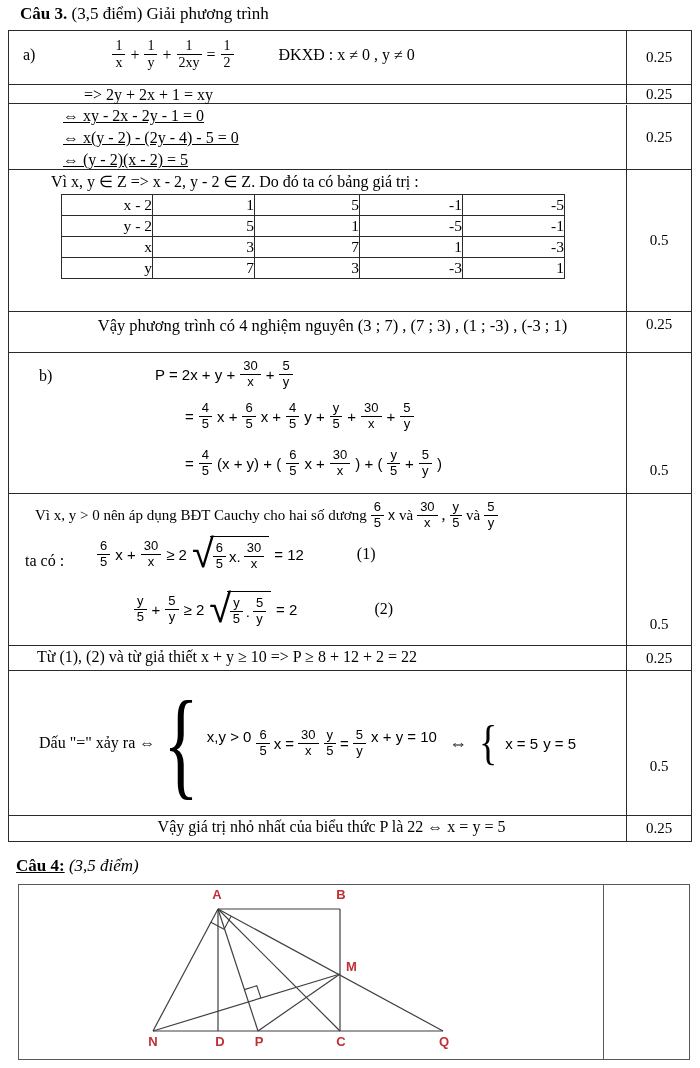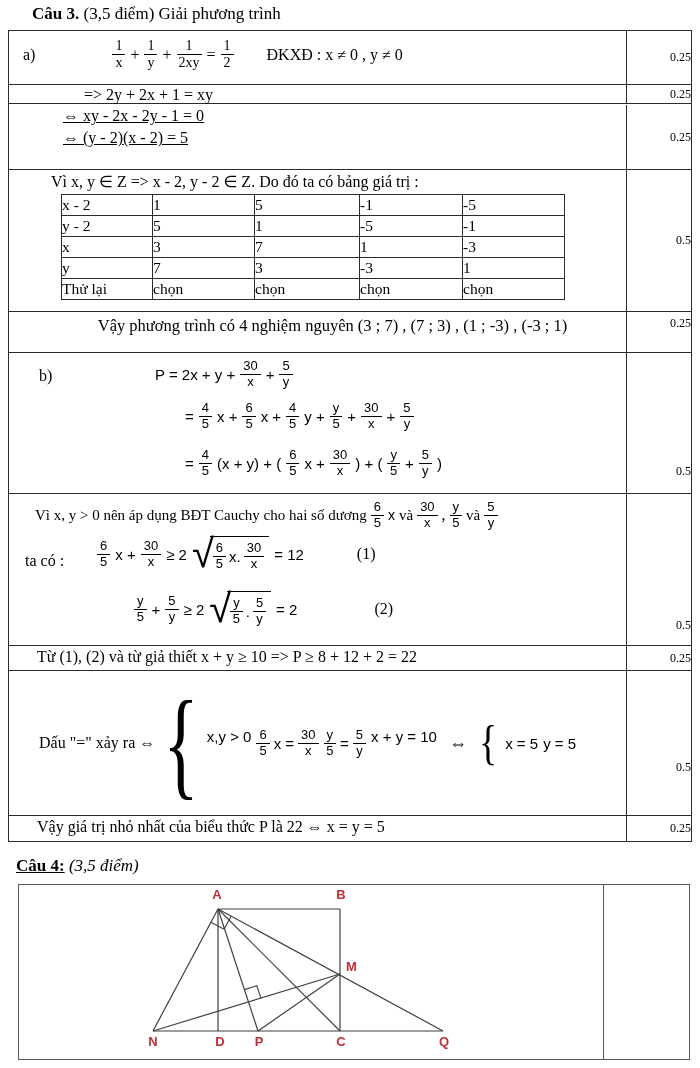--- a/index.html
+++ b/index.html
@@ -1,73 +1,73 @@
 <!DOCTYPE html>
 <html><head>
 <meta charset="utf-8">
 <style>
   html,body{margin:0;padding:0;background:#fff;}
   body{width:700px;height:1068px;position:relative;font-family:"Liberation Serif",serif;color:#000;font-size:16px;}
   
-  .h3{position:absolute;left:32px;top:4px;font-size:17px;}
+  .h3{position:absolute;left:20px;top:4px;font-size:17px;}
   .h3 b{font-weight:bold;}
   .h4{position:absolute;left:16px;top:856px;font-size:17px;}
   .h4 .u{font-weight:bold;text-decoration:underline;}
   .h4 i{font-style:italic;}
   
   .mtable{position:absolute;left:8px;top:30px;width:682px;border:1px solid #2b2b2b;}
   .trow{display:flex;border-bottom:1px solid #2b2b2b;box-sizing:border-box;}
   .trow:last-child{border-bottom:none;}
   .tmain{width:618px;border-right:1px solid #2b2b2b;box-sizing:border-box;position:relative;}
-  .tscore{flex:1;display:flex;justify-content:flex-end;align-items:center;font-size:12px;font-family:Liberation Serif, serif;}
+  .tscore{flex:1;display:flex;justify-content:center;align-items:center;font-size:15px;font-family:Liberation Serif, serif;}
   .tscore.bot{align-items:flex-end;}
   .r1{height:54px}.r2{height:19px}.r3{height:66px}.r4{height:142px}.r5{height:41px}
   .r6{height:141px}.r7{height:152px}.r8{height:25px}.r9{height:145px}.r10{height:25px}
   
   .fr{display:inline-block;text-align:center;vertical-align:middle;font-family:"Liberation Sans",sans-serif;font-size:13px;line-height:1.15;}
   .fr .n{display:block;border-bottom:1px solid #000;padding:0 3px;}
   .fr .d{display:block;padding:0 2px;}
   .fr.serif{font-family:"Liberation Serif",serif;font-size:14px;}
   
   .ml{display:flex;align-items:center;gap:5px;font-family:"Liberation Sans",sans-serif;font-size:15px;white-space:nowrap;}
   .sertext{font-family:"Liberation Serif",serif;font-size:16px;}
   
   .sq{display:inline-flex;align-items:flex-start;}
   .sq .rad{font-size:40px;line-height:0.92;font-weight:300;margin-right:-4px;transform:translateY(-1px);}
   .sq .body{border-top:1.6px solid #000;display:inline-flex;align-items:center;gap:3px;padding:4px 5px 0 3px;}
   
   .r1 .ml{position:absolute;left:14px;top:7px;}
   .r1 .lbl{font-family:"Liberation Serif",serif;font-size:16px;margin-right:72px;}
-  .r1 .cond{font-family:"Liberation Serif",serif;font-size:16px;margin-left:28px;}
+  .r1 .cond{font-family:"Liberation Serif",serif;font-size:16px;margin-left:40px;}
   .r2 .line{margin:1px 0 14px 75px;}
   .r3 .line{margin-left:54px;line-height:22px;text-decoration:underline;}
   .r3{padding-top:1px;}
   .r4 .intro{margin:2px 0 3px 42px;}
   .vtab{border-collapse:collapse;margin-left:52px;}
-  .vtab td{border:1px solid #2b2b2b;text-align:left;height:20px;font-size:15.5px;padding:0;}
+  .vtab td{border:1px solid #2b2b2b;text-align:right;height:20px;font-size:15.5px;padding:0;}
   .vtab td.c0{width:90px}.vtab td.c1{width:101px}.vtab td.c2{width:104px}.vtab td.c3{width:102px}.vtab td.c4{width:101px}
   .r5 .line{margin:4px 0 0 30px;font-size:16.5px;text-align:center;}
   .r6 .lbl{position:absolute;left:30px;top:14px;font-size:16px;}
   .r6 .eq1{position:absolute;left:146px;top:6px;}
   .r6 .eq2{position:absolute;left:176px;top:48px;}
   .r6 .eq3{position:absolute;left:176px;top:95px;}
   .r7 .intro{position:absolute;left:26px;top:6px;display:flex;align-items:center;gap:4px;white-space:nowrap;font-size:15px;}
   .r7 .taco{position:absolute;left:16px;top:58px;font-size:16px;}
   .r7 .eqA{position:absolute;left:88px;top:42px;}
   .r7 .eqB{position:absolute;left:125px;top:97px;}
   .r7 .tag{margin-left:48px;font-family:"Liberation Serif",serif;font-size:16px;}
   .r8 .line{margin:2px 0 0 28px;}
   .r9 .wrap{position:absolute;left:30px;top:0;height:100%;display:flex;align-items:center;gap:8px;}
   .brace{display:inline-block;font-family:"Liberation Serif",serif;font-weight:300;line-height:1;}
   .brace.big{font-size:74px;transform:scaleY(1.62);}
   .brace.small{font-size:38px;transform:scaleY(1.25);}
   .sys{display:flex;flex-direction:row;gap:5px;font-family:"Liberation Sans",sans-serif;font-size:15px;}
   .sys .ml{gap:4px;}
   .r9 .arrow{font-size:18px;margin:0 4px;}
-  .r10 .line{margin:2px 0 0 28px;}
+  .r10 .line{margin:2px 0 0 28px;text-align:center;}
   .score-top{align-items:flex-start;padding-top:4px;}
   .pb14{padding-bottom:14px;}.pb12{padding-bottom:12px;}.pb40{padding-bottom:40px;}
   
   .figbox{position:absolute;left:18px;top:884px;width:672px;height:176px;border:1px solid #595959;display:flex;box-sizing:border-box;}
   .figmain{width:585px;border-right:1px solid #595959;box-sizing:border-box;}
   .figrest{flex:1;}
   svg text{font-family:"Liberation Sans",sans-serif;font-size:13px;font-weight:bold;fill:#bf3036;}
 </style>
 </head>
 <body>
@@ -112,20 +112,21 @@
         <div class="line sertext">=&gt; 2y + 2x + 1 = xy</div>
       </div>
     <div class="tscore">
         <span>0.25</span>
       </div>
   </div>
 
   <div class="trow r3">
     <div class="tmain">
       <div class="line sertext">⇔ xy - 2x - 2y - 1 = 0</div>
+      <div class="line sertext">⇔ x(y - 2) - (2y - 4) - 5 = 0</div>
       <div class="line sertext">⇔ (y - 2)(x - 2) = 5</div>
     </div>
     <div class="tscore">
         <span>0.25</span>
       </div>
   </div>
 
   <div class="trow r4">
     <div class="tmain">
       <div class="intro sertext">Vì x, y ∈ Z =&gt; x - 2, y - 2 ∈ Z. Do đó ta có bảng giá trị :</div>
@@ -152,27 +153,20 @@
               <td class="c3">1</td>
               <td class="c4">-3</td>
         </tr>
         <tr>
           <td class="c0">y</td>
               <td class="c1">7</td>
               <td class="c2">3</td>
               <td class="c3">-3</td>
               <td class="c4">1</td>
         </tr>
-        <tr>
-          <td class="c0">Thử lại</td>
-              <td class="c1">chọn</td>
-              <td class="c2">chọn</td>
-              <td class="c3">chọn</td>
-              <td class="c4">chọn</td>
-        </tr>
       </tbody>
         </table>
     </div>
     <div class="tscore">
         <span>0.5</span>
       </div>
   </div>
 
   <div class="trow r5">
     <div class="tmain">

